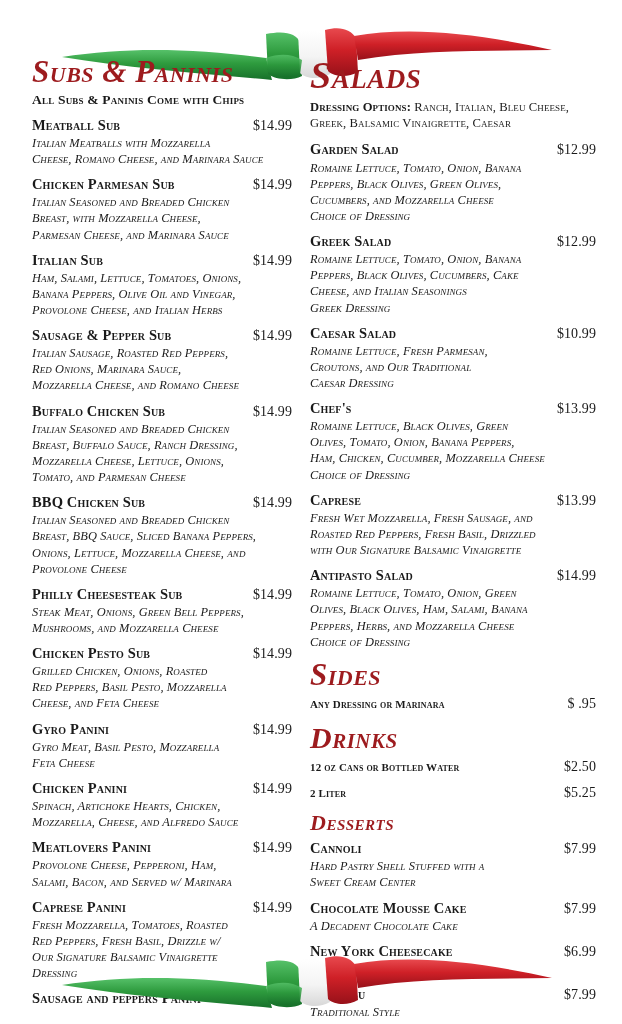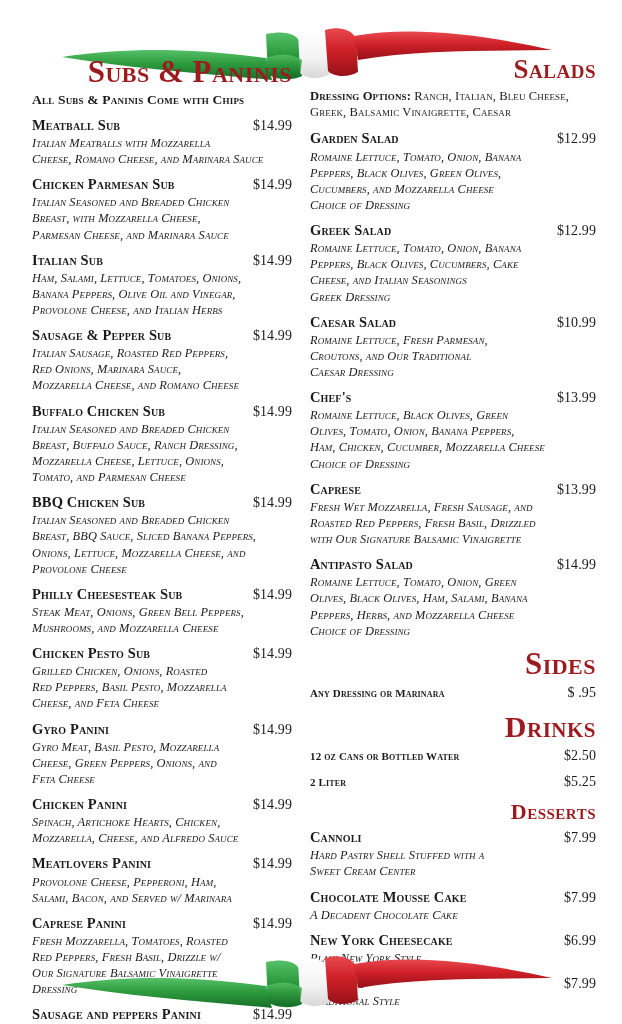--- a/index.html
+++ b/index.html
@@ -32,27 +32,28 @@
     align-items: flex-start;
   }
   .col-left  { width: 300px; padding-left: 32px; padding-right: 8px; }
   .col-right { width: 322px; padding-left: 10px; padding-right: 26px; }
 
   
   .section-title {
     color: #9d1b1e;
     font-weight: bold;
     font-variant: small-caps;
-    text-align: right;
+    text-align: left;
     letter-spacing: .5px;
     line-height: 1;
     margin: 0 0 6px 0;
+    font-style: italic;
   }
   .st-subs     { font-size: 31px; }
-  .st-salads   { font-size: 27px; }
+  .st-salads   { font-size: 38px; }
   .st-sides    { font-size: 31px; margin-top: 9px; margin-bottom: 6px; }
   .st-drinks   { font-size: 30px; margin-top: 8px; margin-bottom: 6px; }
   .st-desserts { font-size: 22px; margin-top: 9px; }
 
   
   .chips-note {
     font-variant: small-caps;
     font-weight: bold;
     font-size: 13.5px;
     letter-spacing: .2px;
@@ -231,21 +232,20 @@
               <span class="dl">Cheese, and Feta Cheese</span>
             </div>
           </div>
           <div class="item">
             <div class="item-head">
               <span class="item-name">Gyro Panini</span>
               <span class="item-price">$14.99</span>
             </div>
             <div class="item-desc">
               <span class="dl">Gyro Meat, Basil Pesto, Mozzarella</span>
-              <span class="dl">Cheese, Green Peppers, Onions, and</span>
               <span class="dl">Feta Cheese</span>
             </div>
           </div>
           <div class="item">
             <div class="item-head">
               <span class="item-name">Chicken Panini</span>
               <span class="item-price">$14.99</span>
             </div>
             <div class="item-desc">
               <span class="dl">Spinach, Artichoke Hearts, Chicken,</span>

